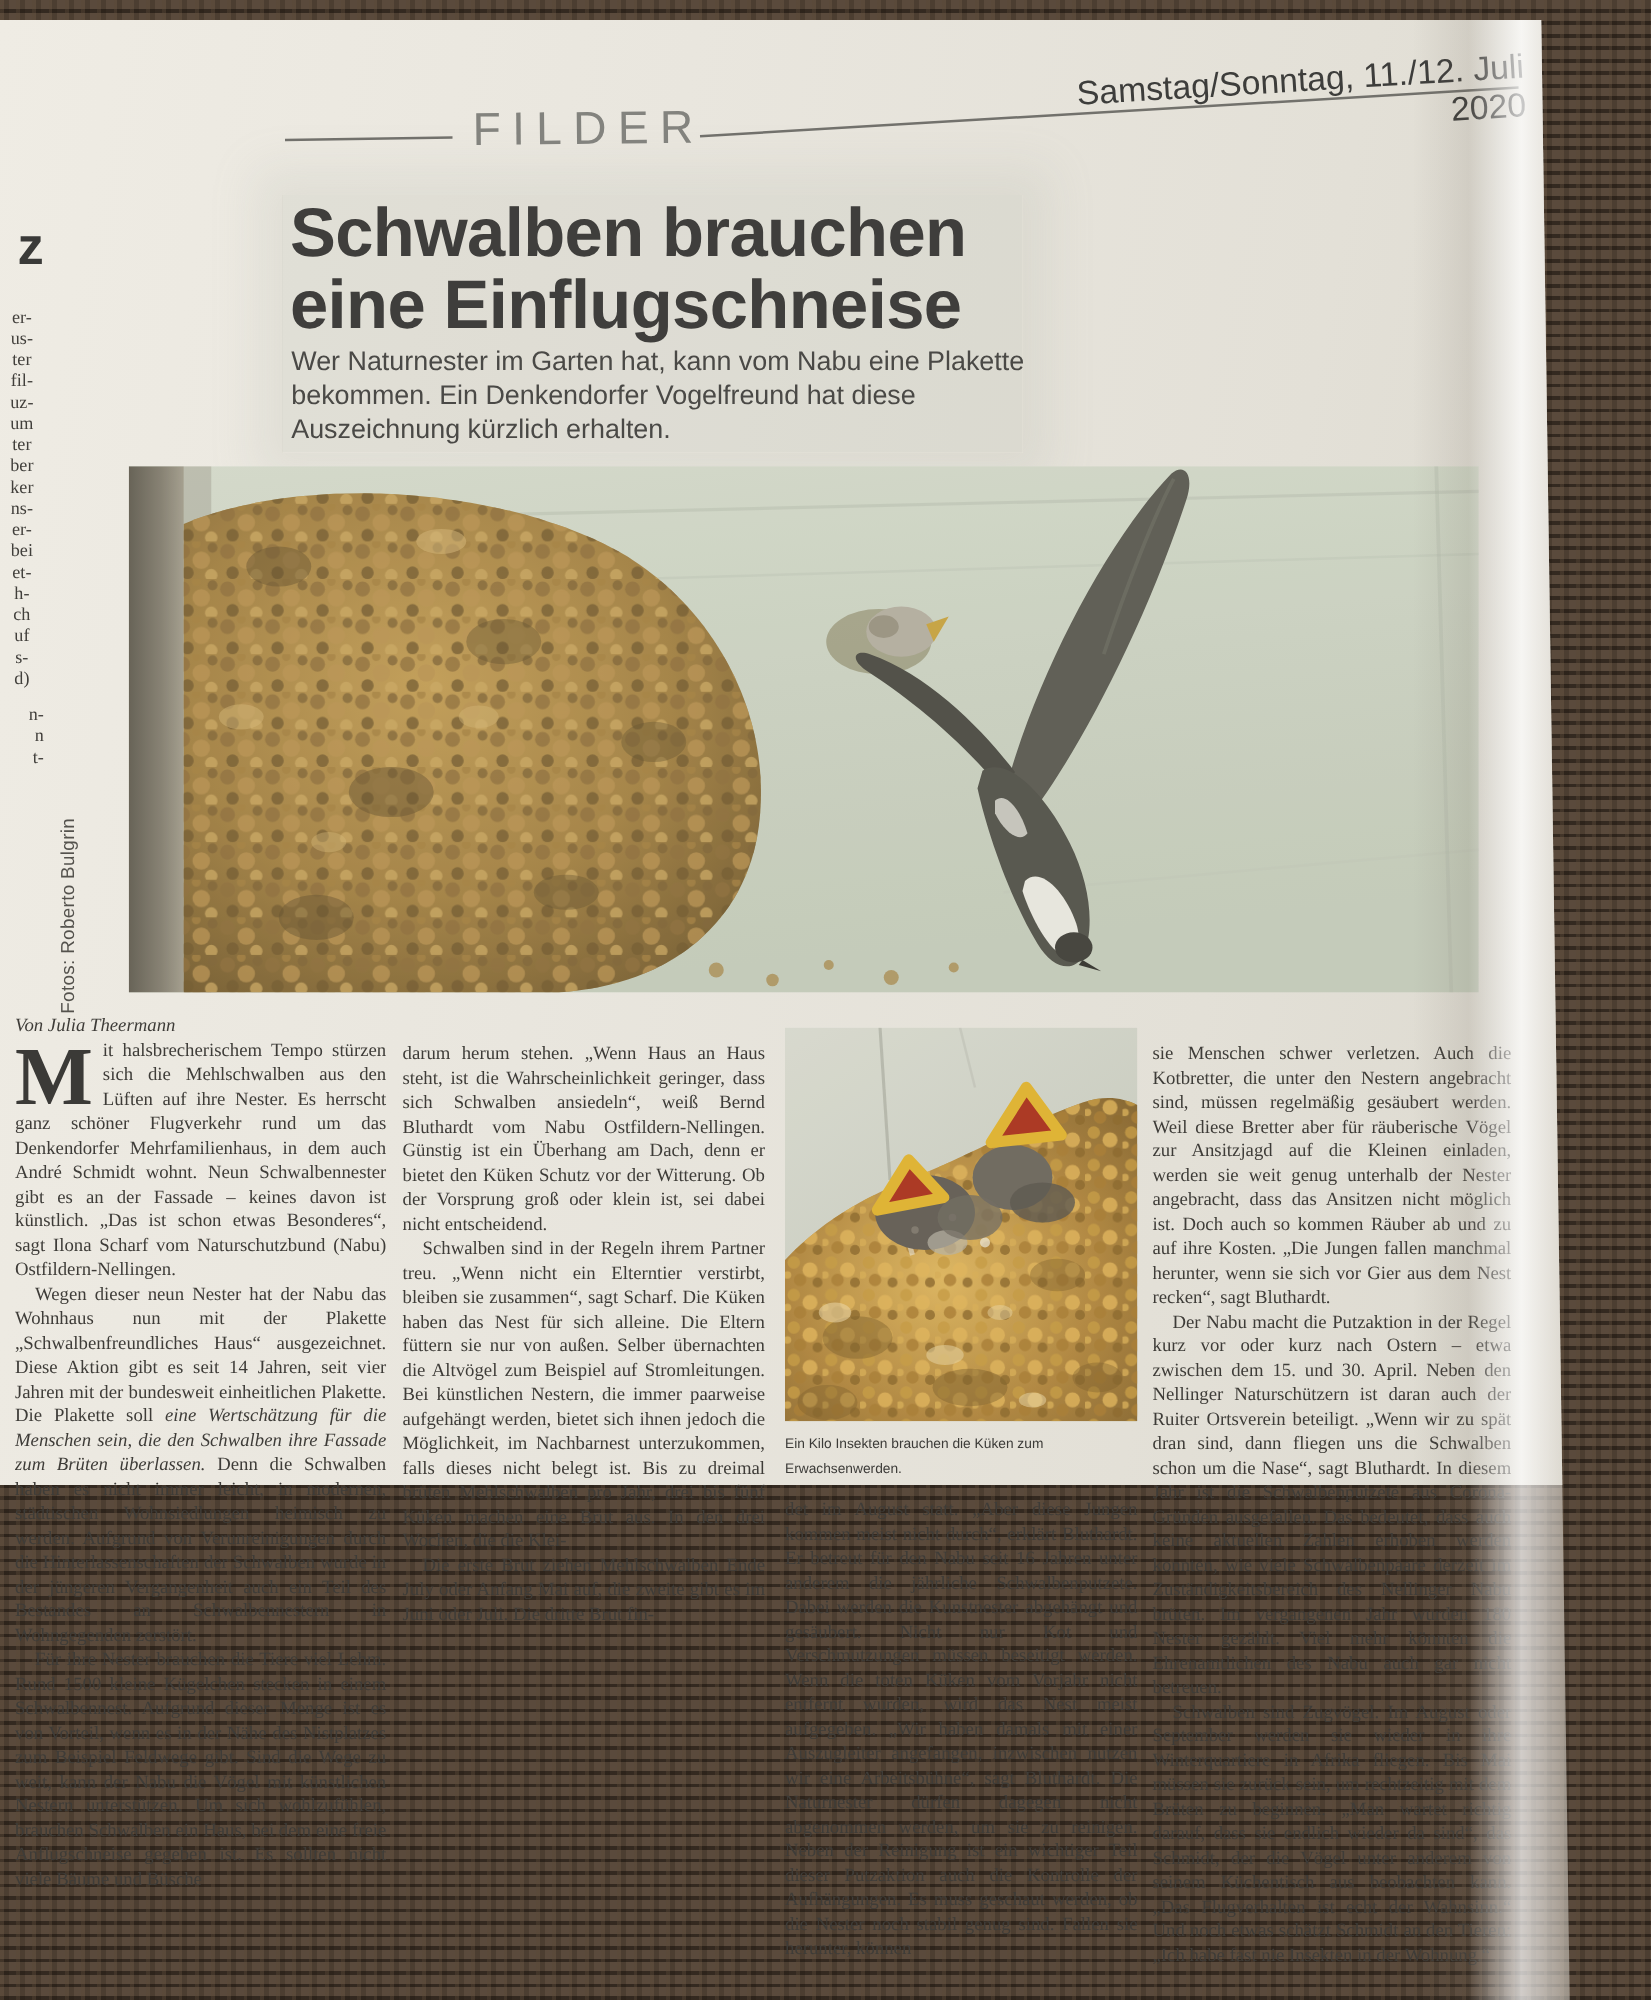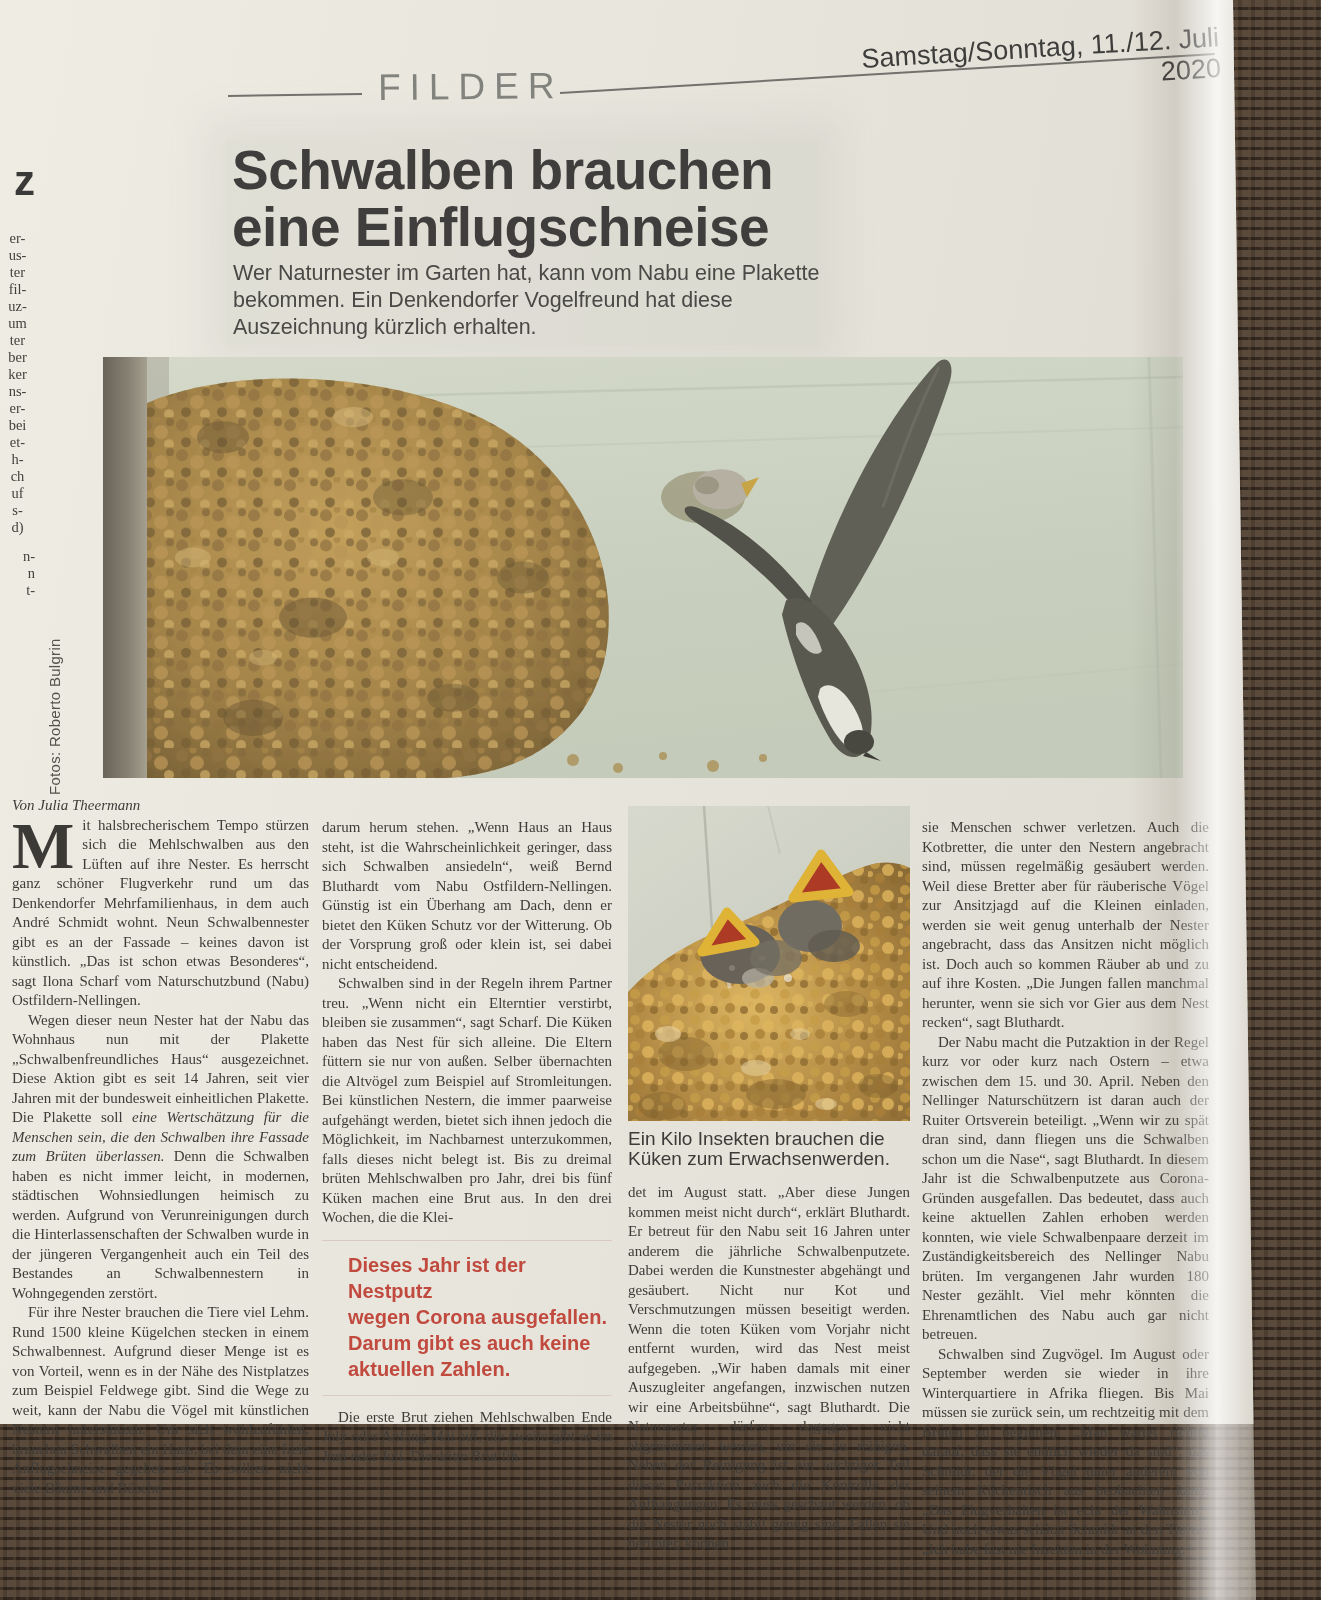--- a/index.html
+++ b/index.html
@@ -6,21 +6,21 @@
   body{
     width:1321px;height:1600px;overflow:hidden;position:relative;
     font-family:"Liberation Serif",serif;
     background-color:#41352a;
     background-image:
       repeating-linear-gradient(90deg, rgba(140,115,90,.22) 0 3px, rgba(0,0,0,0) 3px 13px),
       repeating-linear-gradient(0deg, rgba(20,14,9,.55) 0 3px, rgba(0,0,0,0) 3px 10px),
       repeating-linear-gradient(90deg, #4c3e31 0 7px, #5a4a3c 7px 13px);
   }
   #paper{
-    position:absolute;left:0;top:0;width:1262px;height:1424px;
+    position:absolute;left:0;top:16px;width:1262px;height:1172px;
     background:linear-gradient(100deg,#efece4 0%,#e9e6de 38%,#e3e0d7 75%,#dcd9cf 100%);
     clip-path:polygon(0 0,1233px 0,1256px 1600px,0 1600px);
     color:#3e3c38;
   }
   .edge-shade{
     position:absolute;top:0;left:1130px;width:132px;height:1600px;pointer-events:none;
     background:linear-gradient(90deg, rgba(0,0,0,0) 0%, rgba(110,100,88,.14) 34%, rgba(255,255,255,.72) 66%, rgba(205,198,186,.55) 100%);
   }
   .title-shade{
     position:absolute;left:226px;top:140px;width:592px;height:206px;
@@ -83,21 +83,21 @@
     margin:12px 0;padding:11px 0 13px 26px;
     border-top:1px solid #dcc9c1;border-bottom:1px solid #dcc9c1;
   }
   .pullquote div{
     font-family:"Liberation Sans",sans-serif;font-weight:700;font-size:20px;line-height:26px;
     color:#c14a3f;text-align:left;
   }
   #chicks-photo{width:282px;height:315px;}
   #chicks-photo svg{display:block;width:100%;height:100%;}
   .caption{
-    font-family:"Liberation Sans",sans-serif;font-size:19px;line-height:20px;color:#3c3b38;
+    font-family:"Liberation Sans",sans-serif;font-size:11px;line-height:20px;color:#3c3b38;
     margin:8px 0 14px 0;text-align:left;
   }
 </style>
 </head>
 <body>
 
 <div id="paper">
 
   <div class="title-shade"></div>
 
@@ -214,26 +214,20 @@
   <div class="col" id="col1">
     <p class="byline">Von Julia Theermann</p>
     <p><span class="dropcap">M</span><span>it halsbrecherischem Tempo stürzen sich die Mehlschwalben aus den Lüften auf ihre Nester. Es herrscht ganz schöner Flugverkehr rund um das Denkendorfer Mehrfamilienhaus, in dem auch André Schmidt wohnt. Neun Schwalbennester gibt es an der Fassade – keines davon ist künstlich. „Das ist schon etwas Besonderes“, sagt Ilona Scharf vom Naturschutzbund (Nabu) Ostfildern-Nellingen.</span></p>
     <p class="indent"><span>Wegen dieser neun Nester hat der Nabu das Wohnhaus nun mit der Plakette „Schwalbenfreundliches Haus“ ausgezeichnet. Diese Aktion gibt es seit 14 Jahren, seit vier Jahren mit der bundesweit einheitlichen Plakette. Die Plakette soll </span><span class="ital">eine Wertschätzung für die Menschen sein, die den Schwalben ihre Fassade zum Brüten überlassen.</span><span> Denn die Schwalben haben es nicht immer leicht, in modernen, städtischen Wohnsiedlungen heimisch zu werden. Aufgrund von Verunreinigungen durch die Hinterlassenschaften der Schwalben wurde in der jüngeren Vergangenheit auch ein Teil des Bestandes an Schwalbennestern in Wohngegenden zerstört.</span></p>
     <p class="indent">Für ihre Nester brauchen die Tiere viel Lehm. Rund 1500 kleine Kügelchen stecken in einem Schwalbennest. Aufgrund dieser Menge ist es von Vorteil, wenn es in der Nähe des Nistplatzes zum Beispiel Feldwege gibt. Sind die Wege zu weit, kann der Nabu die Vögel mit künstlichen Nestern unterstützen. Um sich wohlzufühlen, brauchen Schwalben ein Haus, bei dem eine freie Anflugschneise gegeben ist. Es sollten nicht viele Bäume und Büsche</p>
   </div>
 
   <div class="col" id="col2">
     <p>darum herum stehen. „Wenn Haus an Haus steht, ist die Wahrscheinlichkeit geringer, dass sich Schwalben ansiedeln“, weiß Bernd Bluthardt vom Nabu Ostfildern-Nellingen. Günstig ist ein Überhang am Dach, denn er bietet den Küken Schutz vor der Witterung. Ob der Vorsprung groß oder klein ist, sei dabei nicht entscheidend.</p>
     <p class="indent">Schwalben sind in der Regeln ihrem Partner treu. „Wenn nicht ein Elterntier verstirbt, bleiben sie zusammen“, sagt Scharf. Die Küken haben das Nest für sich alleine. Die Eltern füttern sie nur von außen. Selber übernachten die Altvögel zum Beispiel auf Stromleitungen. Bei künstlichen Nestern, die immer paarweise aufgehängt werden, bietet sich ihnen jedoch die Möglichkeit, im Nachbarnest unterzukommen, falls dieses nicht belegt ist. Bis zu dreimal brüten Mehlschwalben pro Jahr, drei bis fünf Küken machen eine Brut aus. In den drei Wochen, die die Klei-</p>
-    <div class="pullquote">
-      <div>Dieses Jahr ist der Nestputz</div>
-      <div>wegen Corona ausgefallen.</div>
-      <div>Darum gibt es auch keine</div>
-      <div>aktuellen Zahlen.</div>
-    </div>
     <p class="indent">Die erste Brut ziehen Mehlschwalben Ende July oder Anfang Mai auf, die zweite gibt es im Juni oder Juli. Die dritte Brut fin-</p>
   </div>
 
   <div class="col" id="col3">
     <div id="chicks-photo">
       <svg viewBox="0 0 282 315" preserveAspectRatio="none">
         <defs>
           <linearGradient id="wall2" x1="0" y1="0" x2="0.6" y2="1">
             <stop offset="0" stop-color="#dadcd1"></stop>
               <stop offset="1" stop-color="#c6c9bc"></stop>

